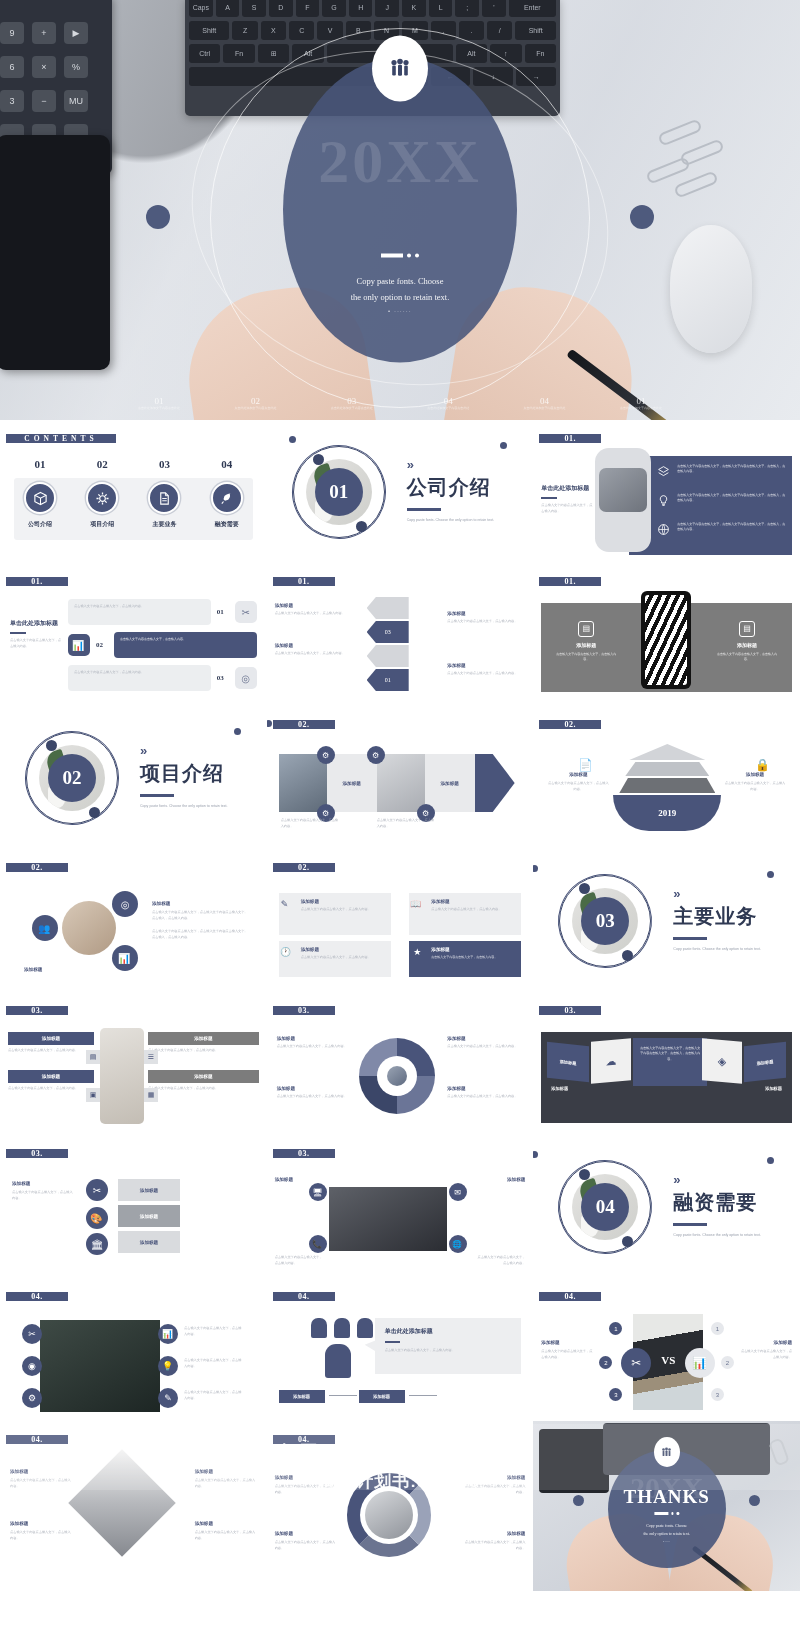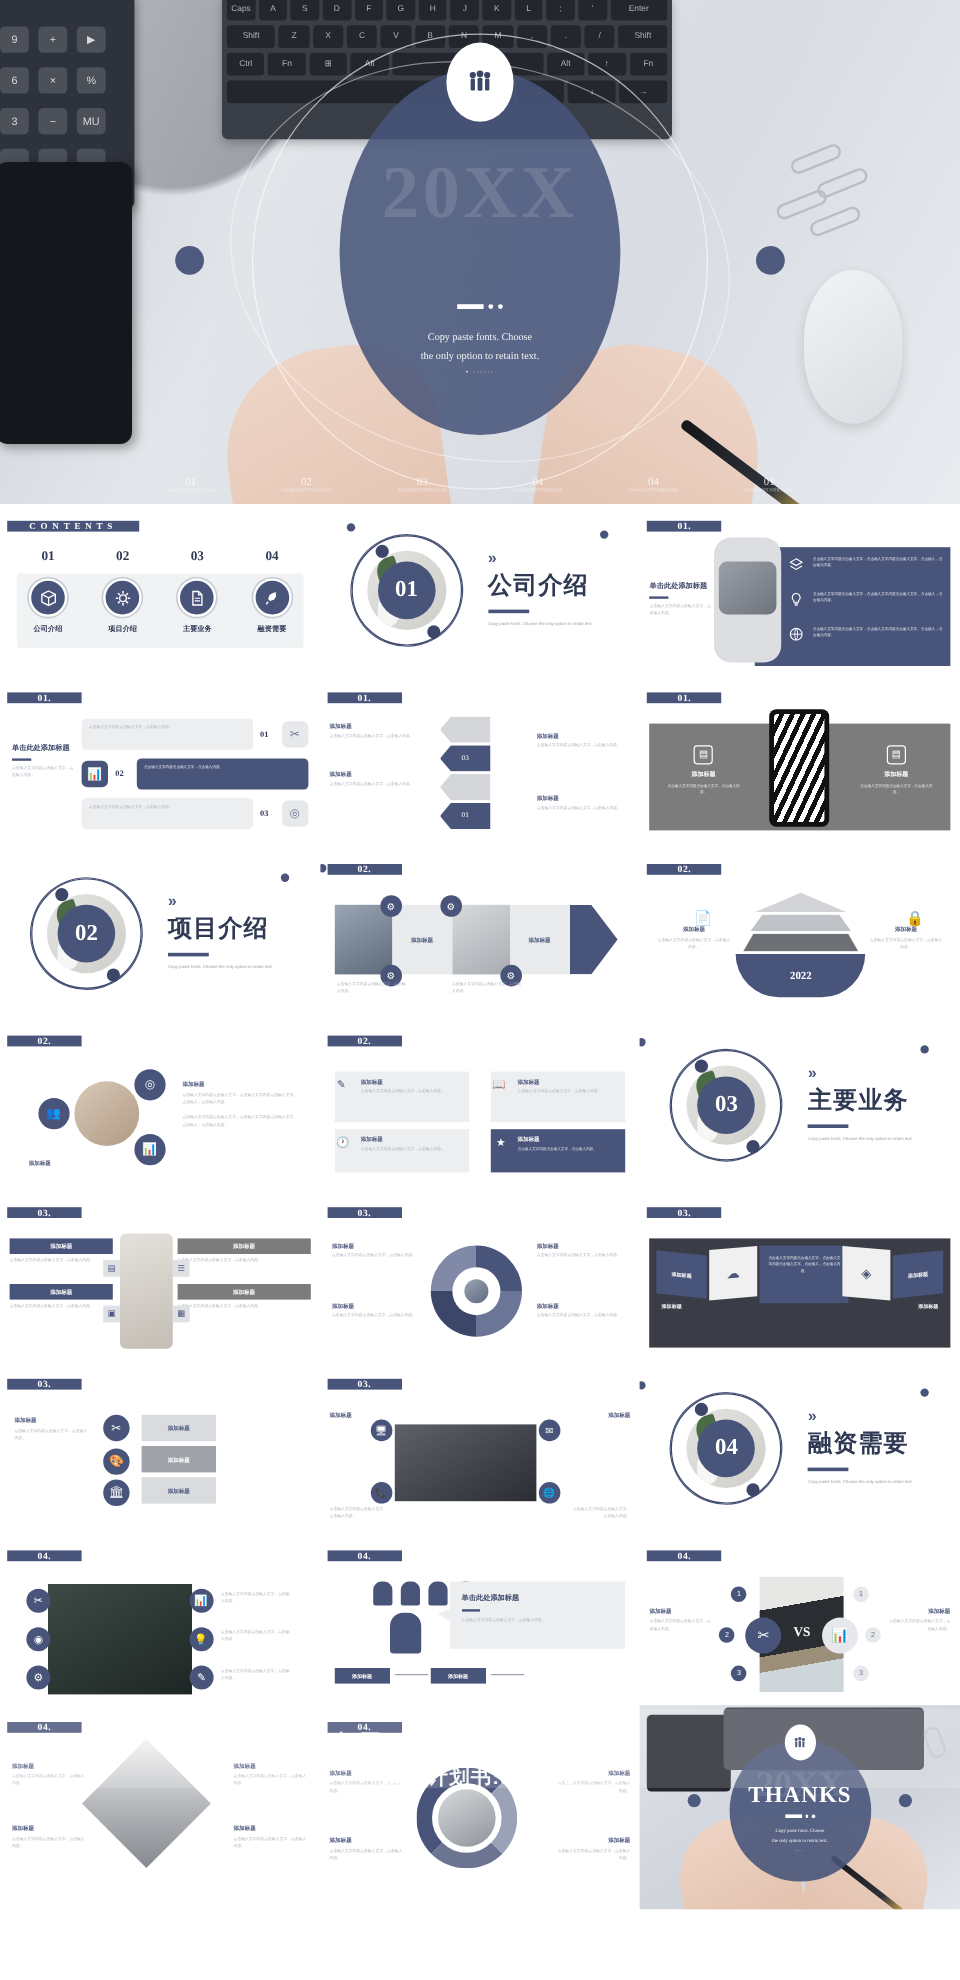--- a/index.html
+++ b/index.html
@@ -577,21 +577,21 @@
     <div class="slide">
       <div class="hdr">
         <div class="lbl">02.</div>
         <div class="s1"></div>
           <div class="s2"></div>
           <div class="bar"></div>
       </div>
       <div style="position:absolute;left:96px;top:38px;width:76px;height:16px;background:#d2d4d8;clip-path:polygon(50% 0,100% 100%,0 100%)"></div>
       <div style="position:absolute;left:92px;top:56px;width:84px;height:14px;background:#bfc2c7;clip-path:polygon(12% 0,88% 0,100% 100%,0 100%)"></div>
       <div style="position:absolute;left:86px;top:72px;width:96px;height:15px;background:#6d7075;clip-path:polygon(9% 0,91% 0,100% 100%,0 100%)"></div>
-      <div style="position:absolute;left:80px;top:89px;width:108px;height:36px;background:#49547a;border-radius:0 0 54px 54px;color:#fff;font-family:'Liberation Serif',serif;font-size:9px;font-weight:700;display:flex;align-items:center;justify-content:center">2022</div>
+      <div style="position:absolute;left:80px;top:89px;width:108px;height:36px;background:#49547a;border-radius:0 0 54px 54px;color:#fff;font-family:'Liberation Serif',serif;font-size:9px;font-weight:700;display:flex;align-items:center;justify-content:center">2019</div>
       <div style="position:absolute;left:14px;top:52px;width:62px;text-align:center">
         <div class="circ-ico lt" style="margin:0 auto;width:0;height:0;color:#49547a;font-size:12px;display:block">📄</div>
         <div class="ph" style="margin-top:14px">添加标题</div>
         <div class="body-t" style="margin-top:4px">点击输入文字内容点击输入文字，点击输入内容。</div>
       </div>
       <div style="position:absolute;right:14px;top:52px;width:62px;text-align:center">
         <div class="circ-ico lt" style="margin:0 auto;width:0;height:0;color:#49547a;font-size:12px;display:block">🔒</div>
         <div class="ph" style="margin-top:14px">添加标题</div>
         <div class="body-t" style="margin-top:4px">点击输入文字内容点击输入文字，点击输入内容。</div>
       </div>

